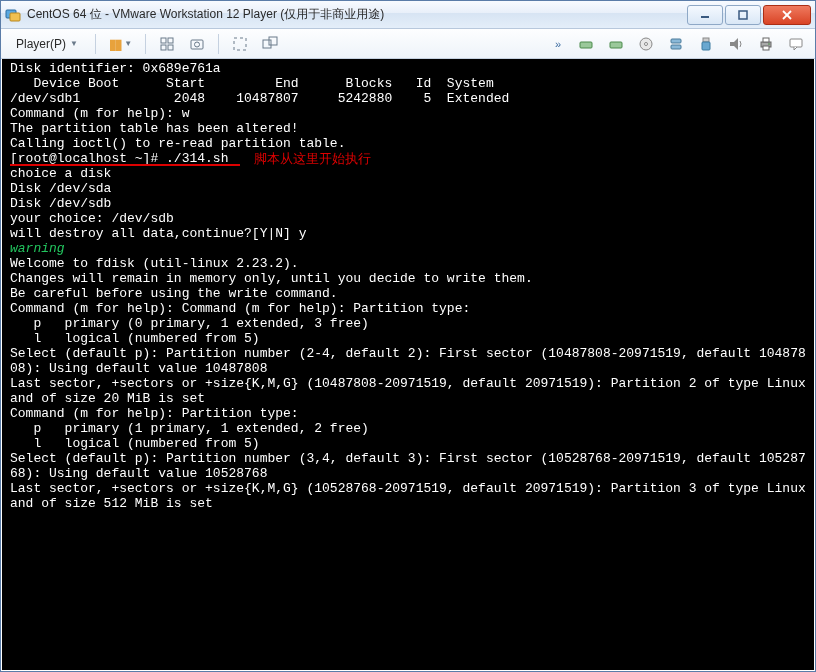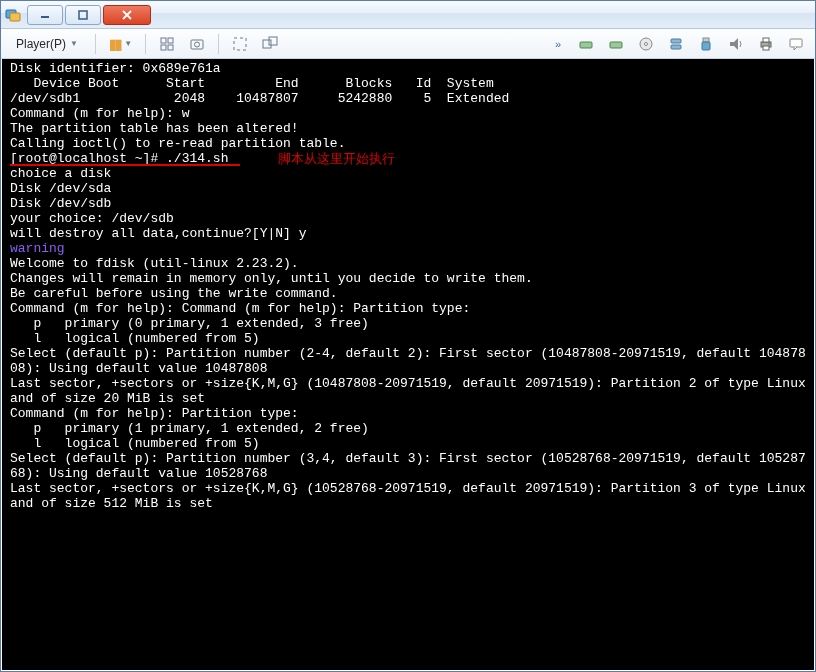--- a/index.html
+++ b/index.html
@@ -102,44 +102,45 @@
   .annotation-underline {
     position: absolute;
     left: 0;
     top: 13px;
     width: 230px;
     height: 2px;
     background: #d00;
   }
   .annotation-text {
     position: absolute;
-    left: 268px;
+    left: 244px;
     top: 0;
     color: #d00;
     font-family: "Microsoft YaHei","SimSun", sans-serif;
     font-size: 13px;
   }
-  .warning { color: #8b5cf6; }
+  .warning { color: #22c55e; font-style: italic; }
   .pause-icon {
     color: #e8a23c;
     font-weight: bold;
     letter-spacing: -2px;
     font-size: 14px;
   }
 </style>
 </head>
 <body>
 
 <div class="titlebar">
   <span class="app-icon">
     <svg class="tb-icon-svg" width="16" height="16" viewBox="0 0 16 16">
       <rect x="1" y="3" width="10" height="8" rx="1" fill="#5aa8e0" stroke="#2a6aa0"></rect>
       <rect x="5" y="6" width="10" height="8" rx="1" fill="#f0c050" stroke="#b88820"></rect>
     </svg>
   </span>
+  <span class="title">CentOS 64 位 - VMware Workstation 12 Player (仅用于非商业用途)</span>
   <div class="winbtns">
     <div class="winbtn">
       <svg width="10" height="10" viewBox="0 0 10 10">
           <line x1="1" y1="7" x2="9" y2="7" stroke="#3a5a80" stroke-width="2"></line>
         </svg>
     </div>
     <div class="winbtn">
       <svg width="10" height="10" viewBox="0 0 10 10">
           <rect x="1" y="1" width="8" height="8" fill="none" stroke="#3a5a80" stroke-width="1.5"></rect>
         </svg>

